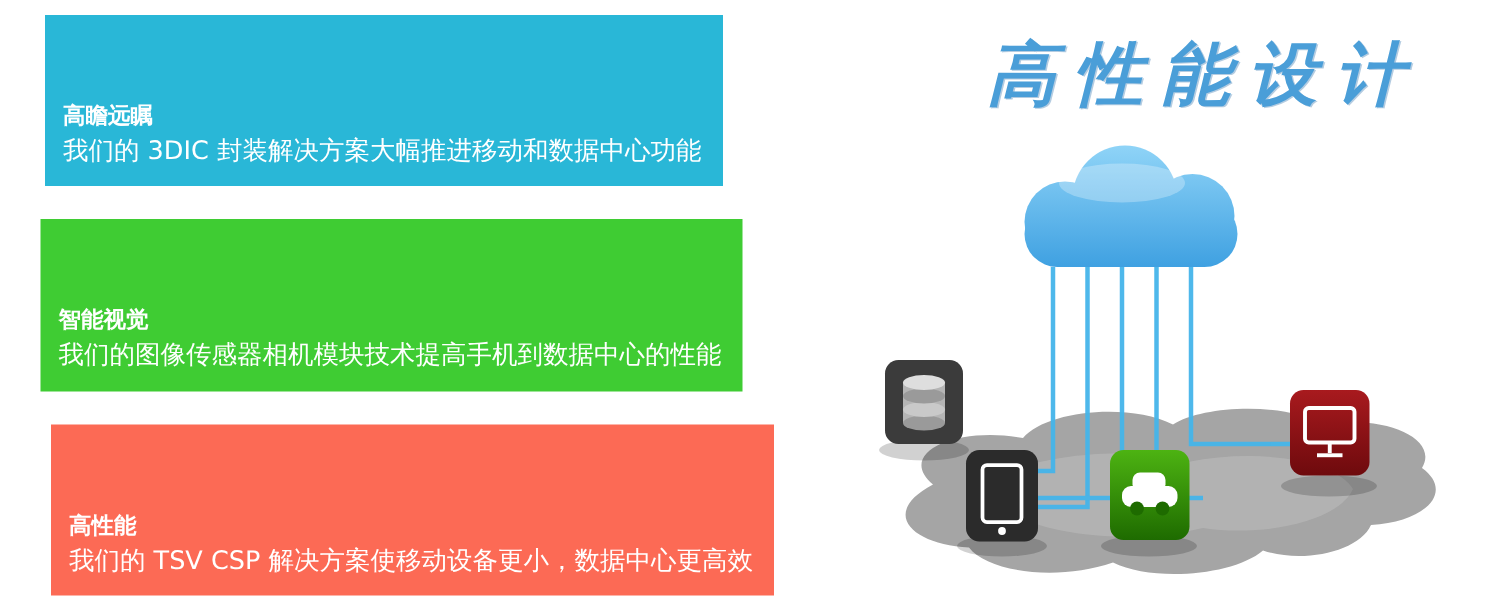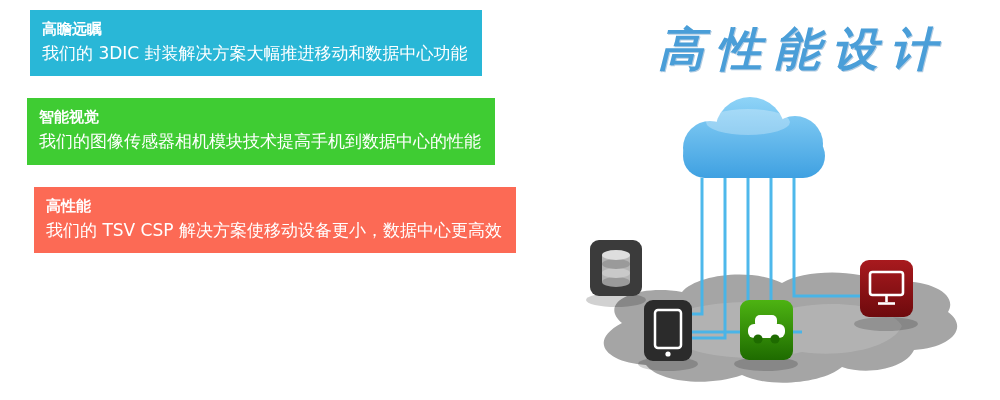--- a/index.html
+++ b/index.html
@@ -18,21 +18,21 @@
     padding:9px 14px 11px 12px;
     margin-bottom:22px;
     line-height:1.45;
   }
   .banner-row{display:block;}
   .banner-row:nth-child(2) .banner{margin-left:-3px;}
   .banner-row:nth-child(3) .banner{margin-left:4px;}
   .banner-cyan{background:#29b7d7;}
   .banner-green{background:#3fcc33;}
   .banner-red{background:#fc6a55;}
-  .banner-title{font-weight:bold;font-size:15px;}
+  .banner-title{font-weight:bold;font-size:15px;margin-top:48px;}
   .banner-body{font-size:17px;}
   
   .headline{
     position:absolute;
     left:610px;top:16px;width:380px;
     margin:3px;
     text-align:center;
     font-family:Liberation Mono, monospace;
     font-style:italic;
     font-weight:bold;

